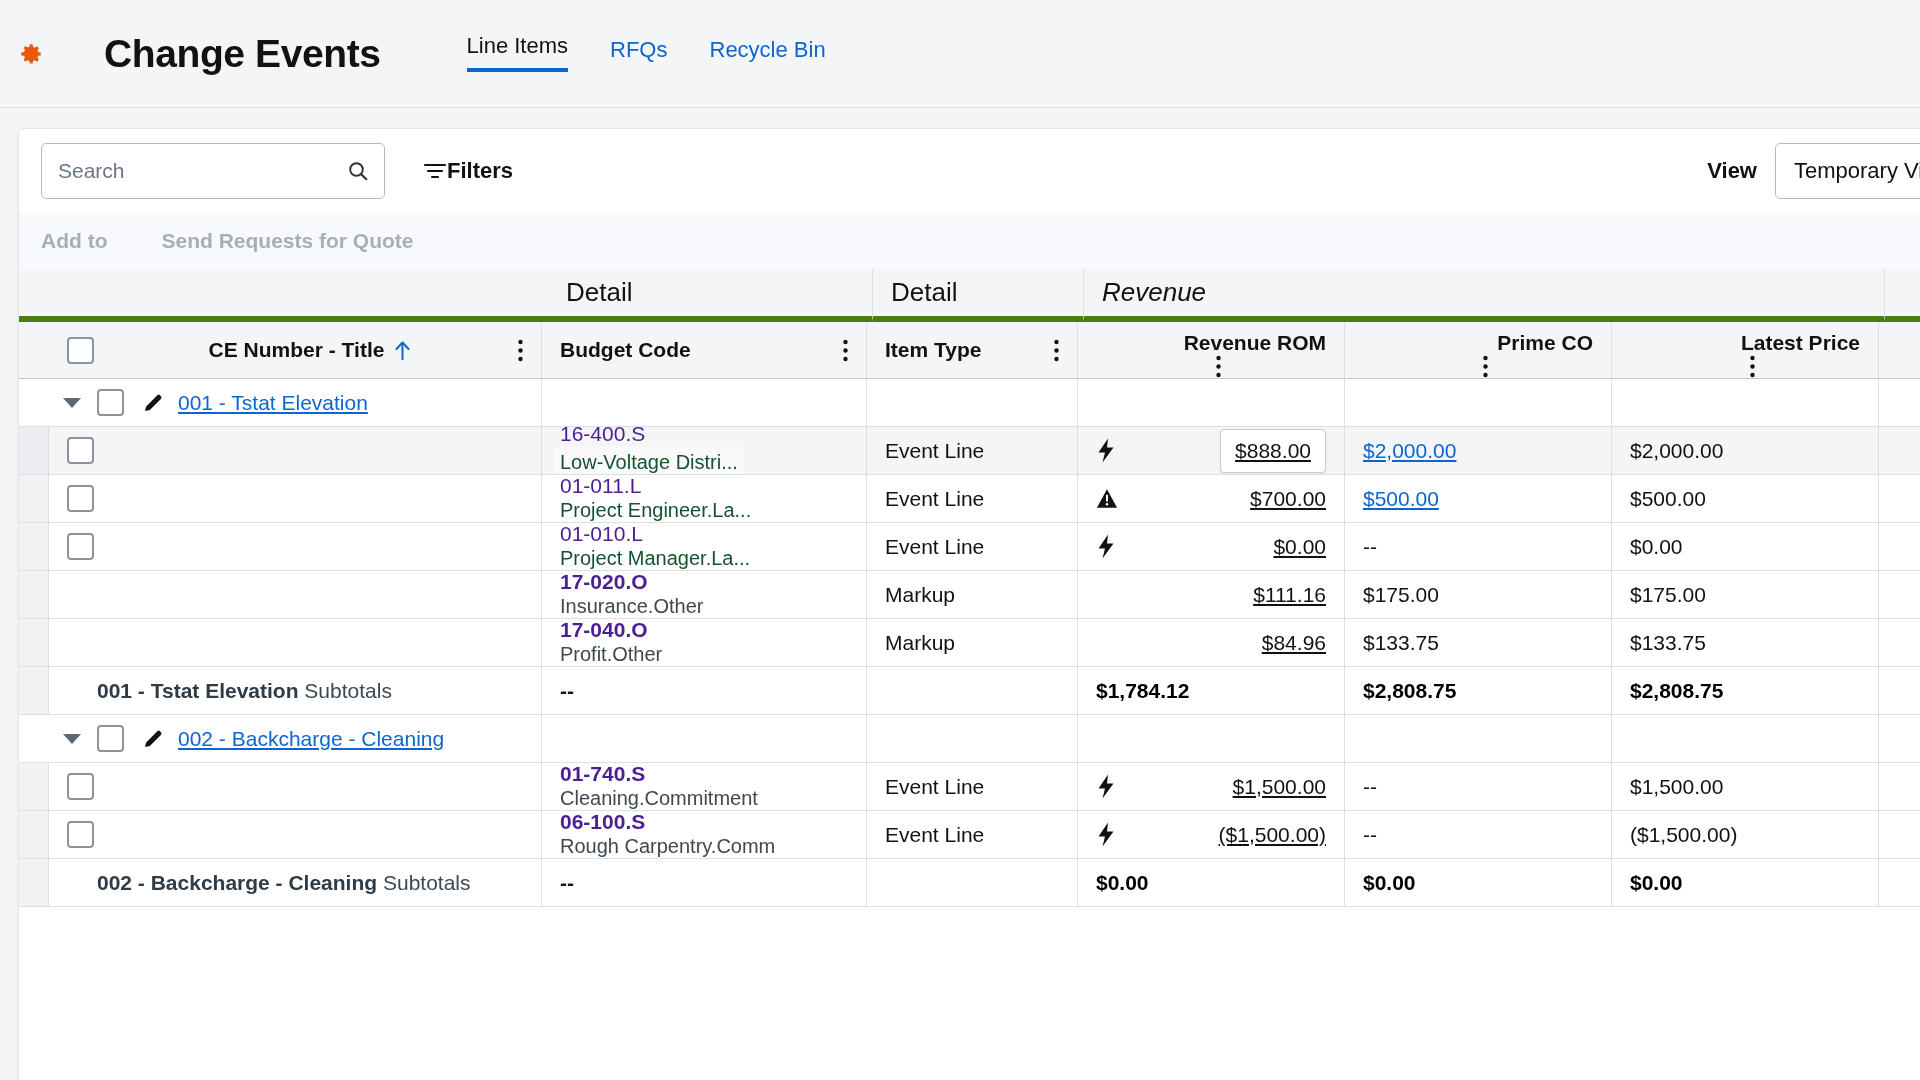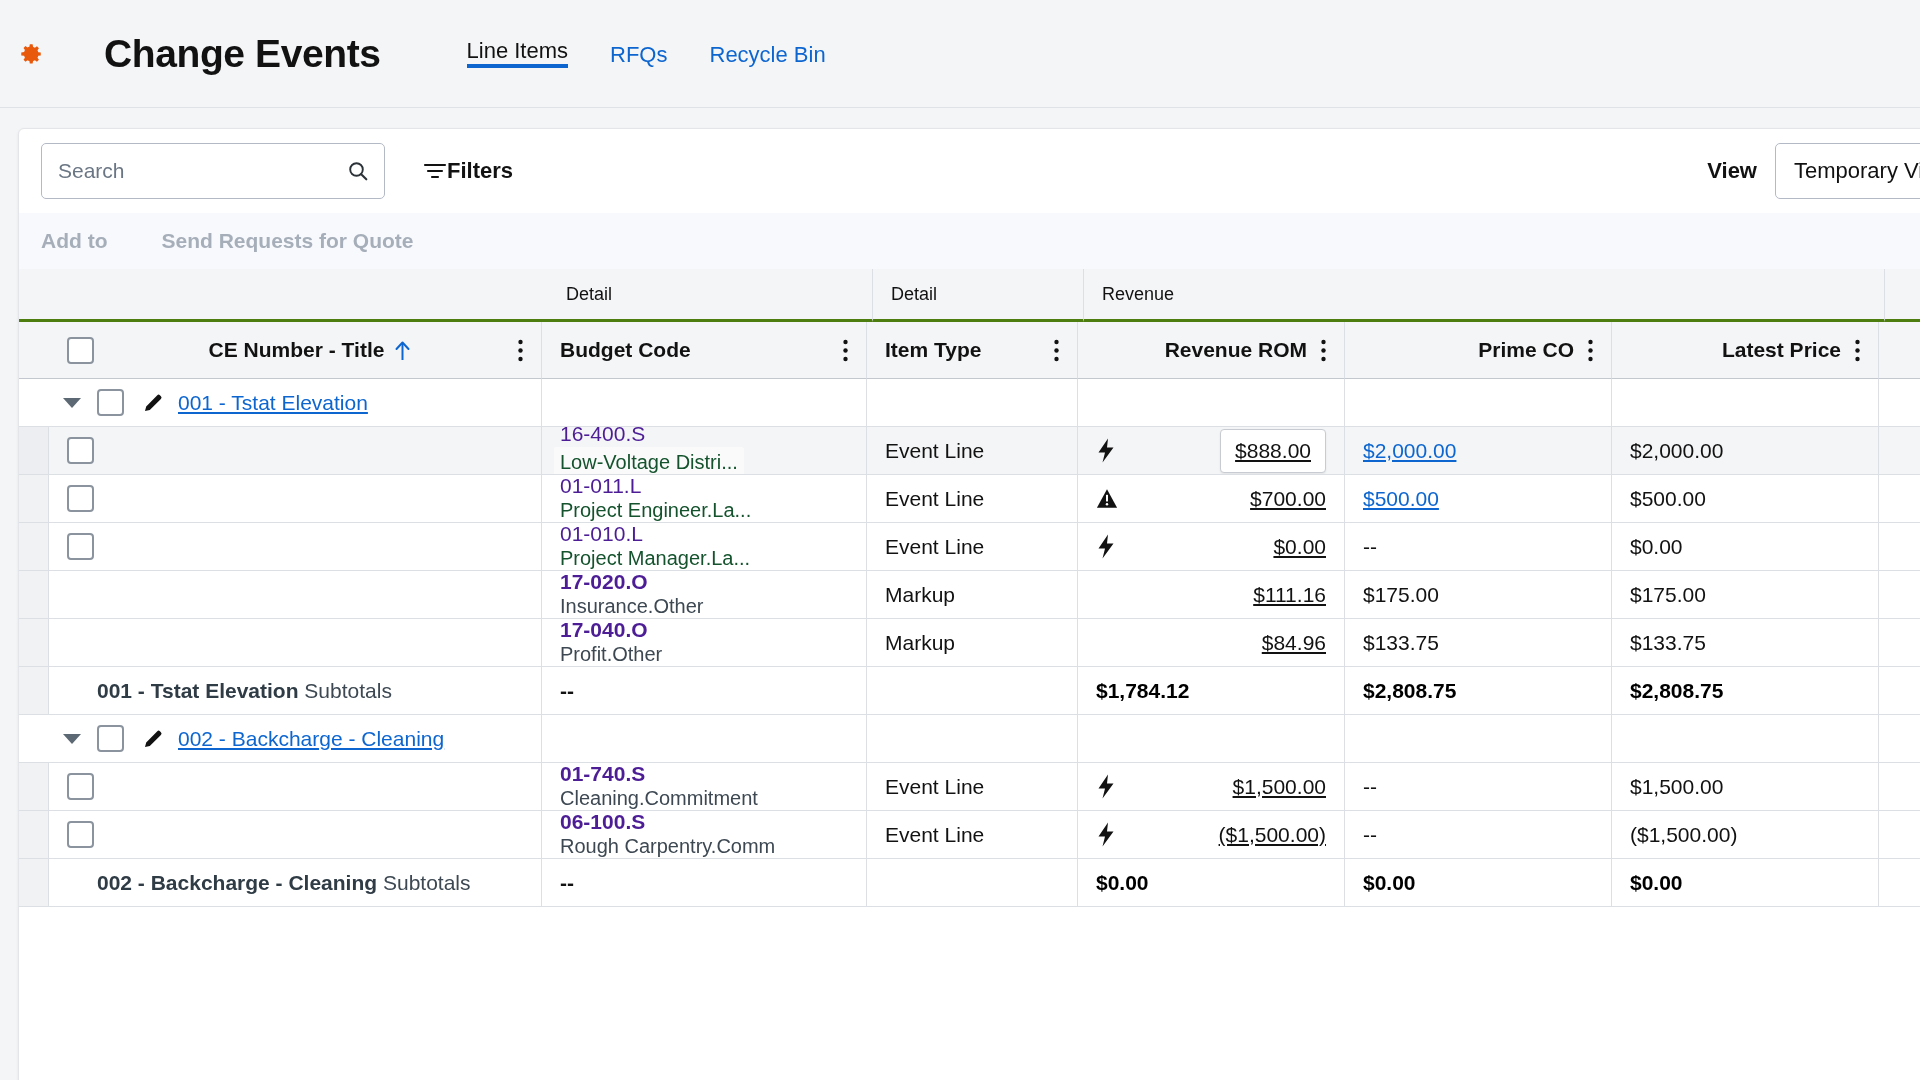--- a/index.html
+++ b/index.html
@@ -29,20 +29,21 @@
     color: #121212;
     letter-spacing: -0.4px;
     margin-right: 42px;
     white-space: nowrap;
   }
   .tabs { display: flex; align-items: flex-end; gap: 42px; padding-bottom: 2px; }
   .tab {
     font-size: 22px;
     color: #0d66d0;
     cursor: pointer;
+    padding-bottom: 9px;
     white-space: nowrap;
     text-decoration: none;
   }
   .tab.active {
     color: #121212;
     border-bottom: 4px solid #0d66d0;
   }
 
   
   .card {
@@ -144,39 +145,39 @@
   .c-bud   { width: 325px; }
   .c-type  { width: 211px; }
   .c-rom   { width: 267px; }
   .c-prime { width: 267px; }
   .c-latest{ width: 267px; }
   .c-next  { width: 60px; }
 
   
   .grp-head-row { height: 53px; background: #f4f5f7; }
   .grp-head-row .cell {
-    border-bottom: 3px solid #4d7c0f;
-    font-size: 18px; color: #121212;
+    border-bottom: 6px solid #4d7c0f;
+    font-size: 26px; color: #121212;
     padding: 0 18px;
   }
   .grp-head-row .c-ind { border-right: none; }
   .grp-head-row .c-title { border-right: none; }
 
   
   .col-head-row { height: 57px; background: #f4f5f7; }
   .col-head-row .cell {
     border-bottom: 1px solid #c3c8ce;
     font-size: 21px; font-weight: 700; color: #121212;
     padding: 0 18px;
     justify-content: space-between;
   }
   .col-head-row .c-ind { border-right: none; padding: 0; }
   .col-head-row .c-title { padding-left: 18px; }
   .head-label { display: flex; align-items: center; gap: 10px; white-space: nowrap; }
-  .num-head { justify-content: flex-end !important; }
+  .num-head { justify-content: flex-end !important; flex-direction: column; }
   .num-head .head-label { margin-left: auto; }
   .kebab { width: 5px; height: 23px; flex: 0 0 auto; margin-left: 14px; }
   .sort-arrow { width: 17px; height: 21px; }
 
   .hdr-check {
     width: 27px; height: 27px;
     border: 2px solid #8b949e;
     border-radius: 4px;
     background: #fff;
     margin-left: 22px;
@@ -326,21 +327,21 @@
     <div class="action-btn">Send Requests for Quote</div>
   </div>
 
   <div class="grid">
 
     <div class="grid-row grp-head-row">
       <div class="cell c-ind"></div>
       <div class="cell c-title"></div>
       <div class="cell c-bud">Detail</div>
       <div class="cell c-type">Detail</div>
-      <div class="cell c-rom" style="border-right:none;">Revenue</div>
+      <div class="cell c-rom" style="border-right:none;font-style:italic;">Revenue</div>
       <div class="cell c-prime" style="border-right:none;"></div>
       <div class="cell c-latest"></div>
       <div class="cell c-next"></div>
     </div>
 
     <div class="grid-row col-head-row">
       <div class="cell c-ind"></div>
       <div class="cell c-title">
         <div class="hdr-check" style="margin-left:0;"></div>
         <span class="head-label" style="margin-left:22px;">

